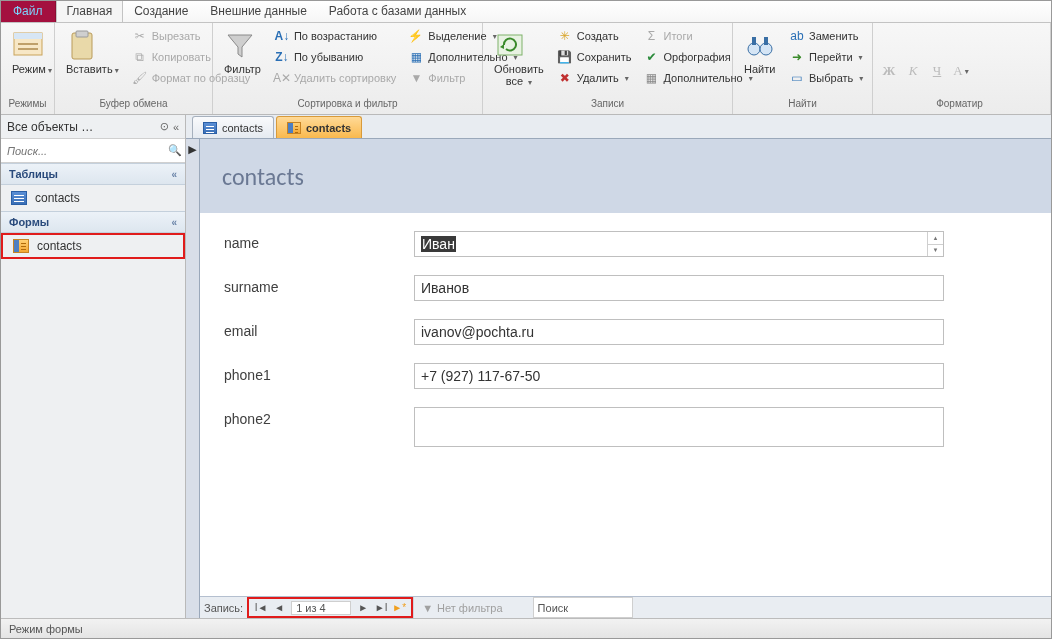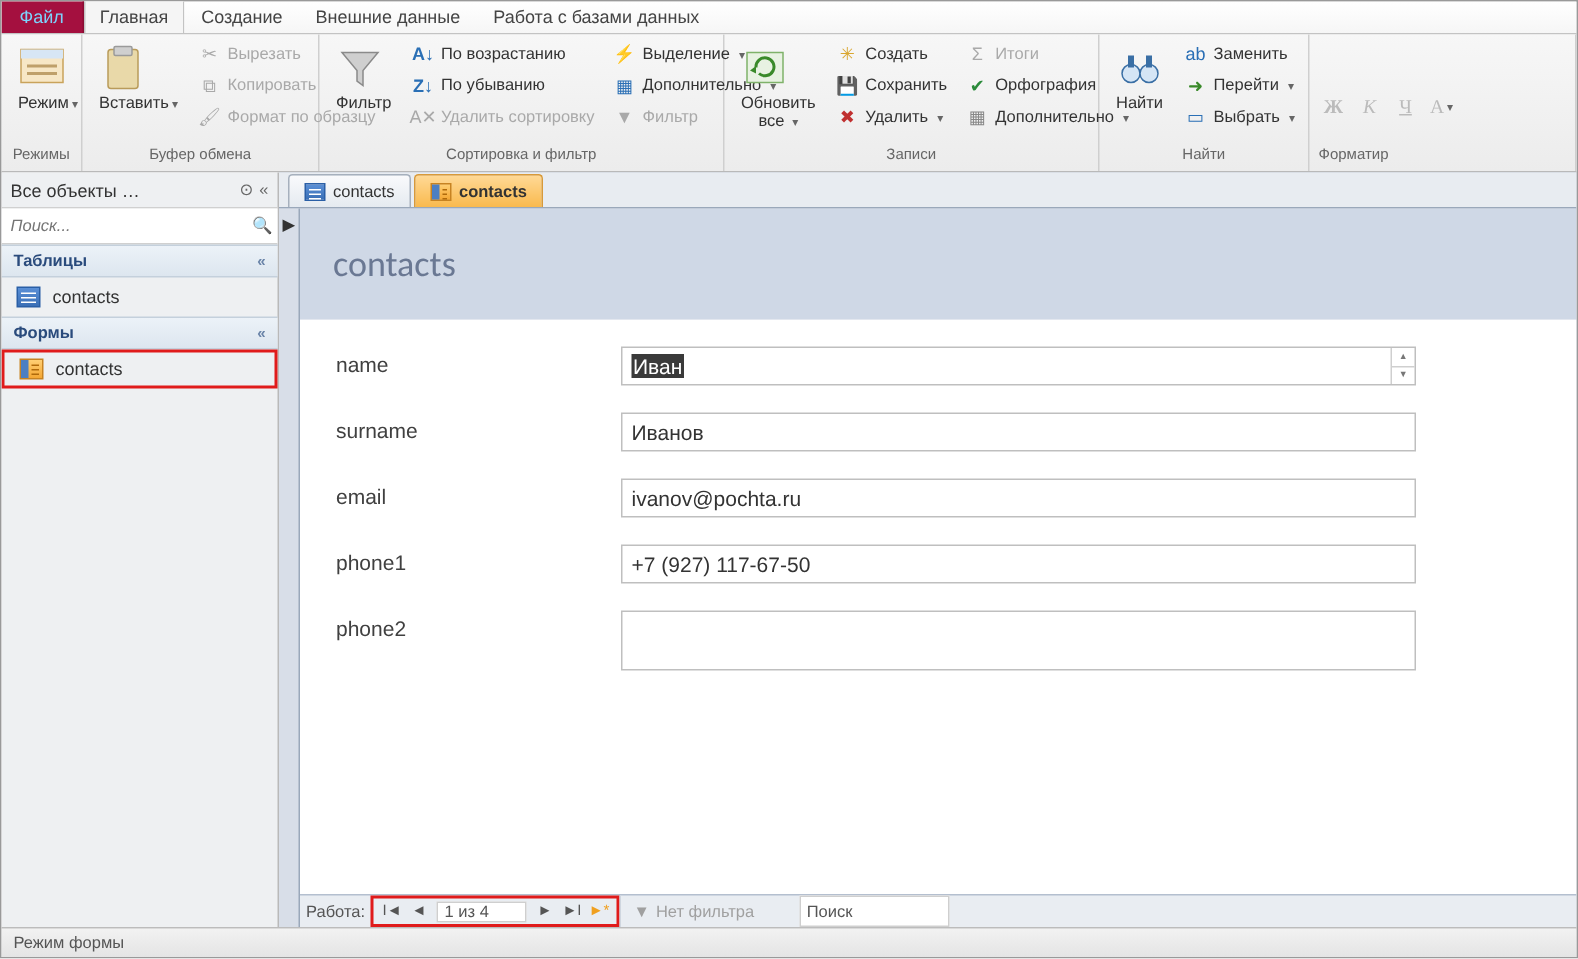--- a/index.html
+++ b/index.html
@@ -268,21 +268,21 @@
             <b>Ж</b>
           </div>
         <div class="fmt-btn">
             <i>К</i>
           </div>
         <div class="fmt-btn">
             <u>Ч</u>
           </div>
         <div class="fmt-btn">A<span class="dd">▾</span></div>
       </div>
-      <div class="grp-lbl" style="text-align:left;padding-right:4px">Форматир</div>
+      <div class="grp-lbl" style="text-align:center;padding-right:4px">Форматир</div>
     </div>
 
   </div>
 
   <div class="body">
 
     <div class="nav">
       <div class="nav-hdr">
         <span class="nav-title">Все объекты …</span>
         <span class="chev">⊙</span>
@@ -355,21 +355,21 @@
             </div>
 
             <div class="frow">
               <div class="flabel">phone2</div>
               <div class="finput tall"></div>
             </div>
 
           </div>
 
           <div class="recbar">
-            <span class="lbl">Работа:</span>
+            <span class="lbl">Запись:</span>
             <div class="recnav">
               <span class="nbtn">I◄</span>
               <span class="nbtn">◄</span>
               <span class="reccount">1 из 4</span>
               <span class="nbtn">►</span>
               <span class="nbtn">►I</span>
               <span class="nbtn new">►*</span>
             </div>
             <div class="filtbtn">
               <span>▼</span>

